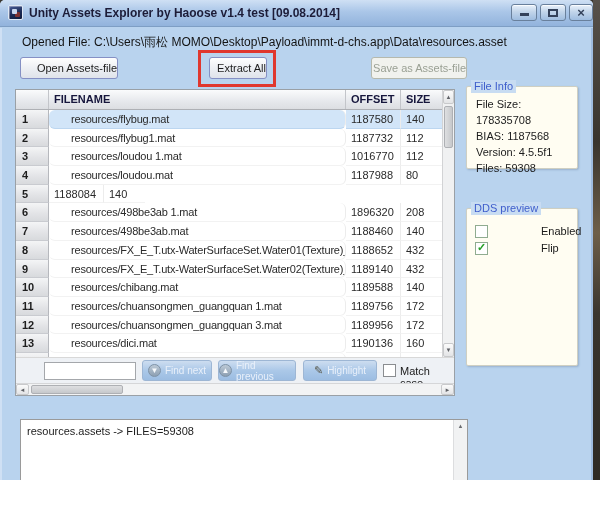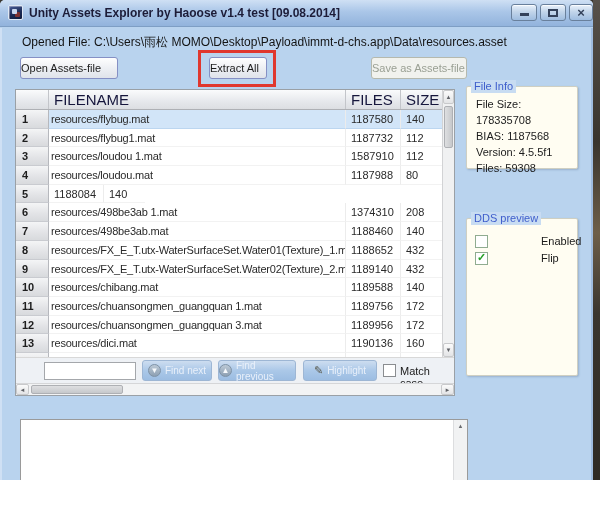--- a/index.html
+++ b/index.html
@@ -24,42 +24,42 @@
     box-shadow:inset 0 1px 0 rgba(255,255,255,.8); }
   .winbtn.min { left:511px; } .winbtn.max { left:540px; } .winbtn.cls { left:569px; width:24px; }
   .glyph-min { position:absolute; left:8px; bottom:4px; width:9px; height:3px; background:#33415a; }
   .glyph-max { position:absolute; left:7px; top:4px; width:10px; height:8px; border:2px solid #33415a; background:transparent; }
   .glyph-cls { position:absolute; left:0; top:0; width:100%; height:100%; text-align:center;
     font-size:13px; font-weight:bold; color:#33415a; line-height:15px; }
   
   .client { position:absolute; left:0; top:28px; width:593px; height:478px; background:#b9d3ee;
     box-shadow:inset 2px 0 0 #cfe0f4, inset -2px 0 0 #9fbcdf, inset 0 -2px 0 #9fbcdf; }
   .opened-file { position:absolute; left:22px; top:6px; font-size:12px; color:#141414; }
-  .btn { position:absolute; height:22px; font-size:11px; color:#1c1c1c; text-align:left; line-height:20px;
+  .btn { position:absolute; height:22px; font-size:11px; color:#1c1c1c; text-align:right; line-height:20px;
     background:linear-gradient(180deg,#fefefe 0%,#eef0f4 48%,#dfe3ea 100%);
     border:1px solid #8590c4; border-radius:3px; }
   .btn-open { left:20px; top:29px; width:98px; }
   .btn-extract { left:209px; top:29px; width:58px; }
   .btn-save { left:371px; top:29px; width:96px; background:#f1f2ee; border-color:#b5b9ae; color:#9aa094; }
   .red-box { position:absolute; left:198px; top:22px; width:78px; height:37px; border:3px solid #e0372e; }
   
   .table { position:absolute; left:15px; top:61px; width:440px; height:307px; background:#fff;
     border:1px solid #9aa0a6; }
   .thead { position:absolute; left:0; top:0; width:438px; height:20px; display:flex;
     background:linear-gradient(180deg,#fafbfc 0%,#e6e8ec 60%,#dcdee2 100%); border-bottom:1px solid #aeb0b5; }
-  .th { font-size:15px; font-weight:normal; color:#16163c; line-height:19px; padding-left:5px;
+  .th { font-size:11px; font-weight:bold; color:#16163c; line-height:19px; padding-left:5px;
     border-right:1px solid #c3c5ca; }
   .th.num { width:33px; } .th.fn { width:297px; } .th.off { width:55px; } .th.sz { width:41px; border-right:none; }
   .tbody { position:absolute; left:0; top:20px; width:426px; height:247px; overflow:hidden; background:#fff; }
   .trow { display:flex; height:18.7px; }
   .td { font-size:11px; line-height:18.5px; white-space:nowrap; overflow:hidden; color:#2a2a2a; }
   .td.num { width:33px; padding-left:6px; font-weight:bold; color:#1e1e1e;
     background:linear-gradient(180deg,#f4f5f6 0%,#e2e3e6 60%,#d8dadd 100%);
     border-right:1px solid #b6b8bd; border-bottom:1px solid #c9cbd0; }
-  .td.fn { width:297px; padding-left:2px; border-right:1px solid #ececec; border-bottom:1px solid #f2f2f2; letter-spacing:-0.2px; }
+  .td.fn { width:297px; padding-left:22px; border-right:1px solid #ececec; border-bottom:1px solid #f2f2f2; letter-spacing:-0.2px;border-radius:6px; }
   .td.off { width:55px; padding-left:5px; border-right:1px solid #ececec; border-bottom:1px solid #f2f2f2; }
   .td.sz { width:41px; padding-left:5px; border-bottom:1px solid #f2f2f2; }
   .trow.selected .td.fn, .trow.selected .td.off, .trow.selected .td.sz { background:#d2e5f8; border-bottom-color:#bcd6f0; }
   .vscroll { position:absolute; right:0; top:0; width:12px; height:267px; background:#f0f1f2; border-left:1px solid #d2d3d5; }
   .sbtn { position:absolute; left:0; width:11px; height:14px; background:linear-gradient(180deg,#fbfbfb,#e3e4e6);
     border:1px solid #c8c9cb; border-radius:2px; font-size:6px; color:#5f6166; text-align:center; line-height:13px; }
   .sbtn.up { top:0; } .sbtn.down { bottom:0; }
   .vthumb { position:absolute; left:1px; top:16px; width:9px; height:42px; background:linear-gradient(90deg,#dedfe1,#c6c8cb);
     border:1px solid #aeb0b4; border-radius:2px; }
   
@@ -80,21 +80,21 @@
   .hscroll { position:absolute; left:0; top:293px; width:438px; height:12px; background:#f2f3f4; border-top:1px solid #d5d6d8; }
   .hbtn { position:absolute; top:0; width:13px; height:11px; font-size:6px; color:#5f6166; text-align:center; line-height:11px;
     background:linear-gradient(180deg,#fbfbfb,#e3e4e6); border:1px solid #c8c9cb; border-radius:2px; }
   .hbtn.left { left:0; } .hbtn.right { right:0; }
   .hthumb { position:absolute; left:15px; top:1px; width:92px; height:9px; background:linear-gradient(180deg,#dedfe1,#c6c8cb);
     border:1px solid #aeb0b4; border-radius:2px; }
   
   .panel { position:absolute; background:#fffdf2; border:1px solid #cfcfc2; border-radius:2px;
     box-shadow:1px 1px 2px rgba(60,80,110,.25); }
   .file-info { left:466px; top:58px; width:112px; height:83px; }
-  .dds { left:466px; top:190px; width:112px; height:158px; }
+  .dds { left:466px; top:180px; width:112px; height:158px; }
   .panel-title { position:absolute; top:-7px; left:4px; font-size:11px; color:#3f5ecc; background:#c8dcf2;
     padding:0 3px; line-height:13px; white-space:nowrap;text-align:center; }
   .fi-line { font-size:11px; color:#1c1c1c; line-height:16px; padding-left:9px; }
   .fi-line:first-of-type { margin-top:9px; }
   .cb-row { position:absolute; left:8px; height:14px; }
   .cb-row.r1 { top:16px; } .cb-row.r2 { top:33px; }
   .cb { position:absolute; left:0; top:0; width:13px; height:13px; background:#fff; border:1px solid #90ac90; }
   .cb.checked::after { content:"\2713"; position:absolute; left:1px; top:-2px; font-size:11px; font-weight:bold; color:#27a027; }
   .cb-label { position:absolute; left:19px; top:0; font-size:11px; color:#1a1a1a; white-space:nowrap;margin-left:47px; }
   
@@ -129,57 +129,57 @@
 
       <button class="btn btn-open">Open Assets-file</button>
       <div class="red-box" style="border-color: rgb(224, 55, 46);"></div>
       <button class="btn btn-save">Save as Assets-file</button>
       <button class="btn btn-extract">Extract All</button>
 
       <div class="table">
         <div class="thead">
           <div class="th num"></div>
           <div class="th fn">FILENAME</div>
-          <div class="th off">FILES</div>
+          <div class="th off">OFFSET</div>
           <div class="th sz">SIZE</div>
         </div>
         <div class="tbody">
             <div class="trow selected">
               <div class="td num">1</div>
               <div class="td fn">resources/flybug.mat</div>
               <div class="td off">1187580</div>
               <div class="td sz">140</div>
             </div>
             <div class="trow">
               <div class="td num">2</div>
               <div class="td fn">resources/flybug1.mat</div>
               <div class="td off">1187732</div>
               <div class="td sz">112</div>
             </div>
             <div class="trow">
               <div class="td num">3</div>
               <div class="td fn">resources/loudou 1.mat</div>
-              <div class="td off">1587910</div>
+              <div class="td off">1016770</div>
               <div class="td sz">112</div>
             </div>
             <div class="trow">
               <div class="td num">4</div>
               <div class="td fn">resources/loudou.mat</div>
               <div class="td off">1187988</div>
               <div class="td sz">80</div>
             </div>
             <div class="trow">
               <div class="td num">5</div>
               <div class="td off">1188084</div>
               <div class="td sz">140</div>
             </div>
             <div class="trow">
               <div class="td num">6</div>
               <div class="td fn">resources/498be3ab 1.mat</div>
-              <div class="td off">1374310</div>
+              <div class="td off">1896320</div>
               <div class="td sz">208</div>
             </div>
             <div class="trow">
               <div class="td num">7</div>
               <div class="td fn">resources/498be3ab.mat</div>
               <div class="td off">1188460</div>
               <div class="td sz">140</div>
             </div>
             <div class="trow">
               <div class="td num">8</div>
@@ -269,20 +269,21 @@
           <span class="cb"></span>
           <span class="cb-label">Enabled</span>
         </div>
         <div class="cb-row r2">
           <span class="cb checked"></span>
           <span class="cb-label">Flip</span>
         </div>
       </div>
 
       <div class="log">
+        <div class="log-text">resources.assets -&gt; FILES=59308</div>
         <div class="log-vsb">
           <div class="a up">▲</div>
           <div class="a down">▼</div>
         </div>
       </div>
     </div>
   </div>
   <div class="desktop-edge"></div>
 </div>
 

